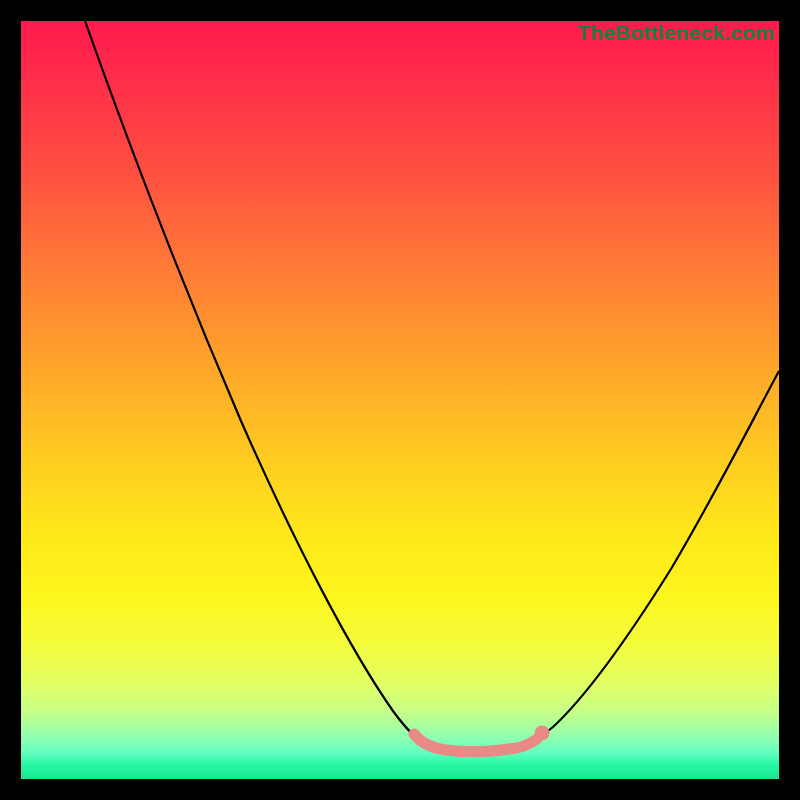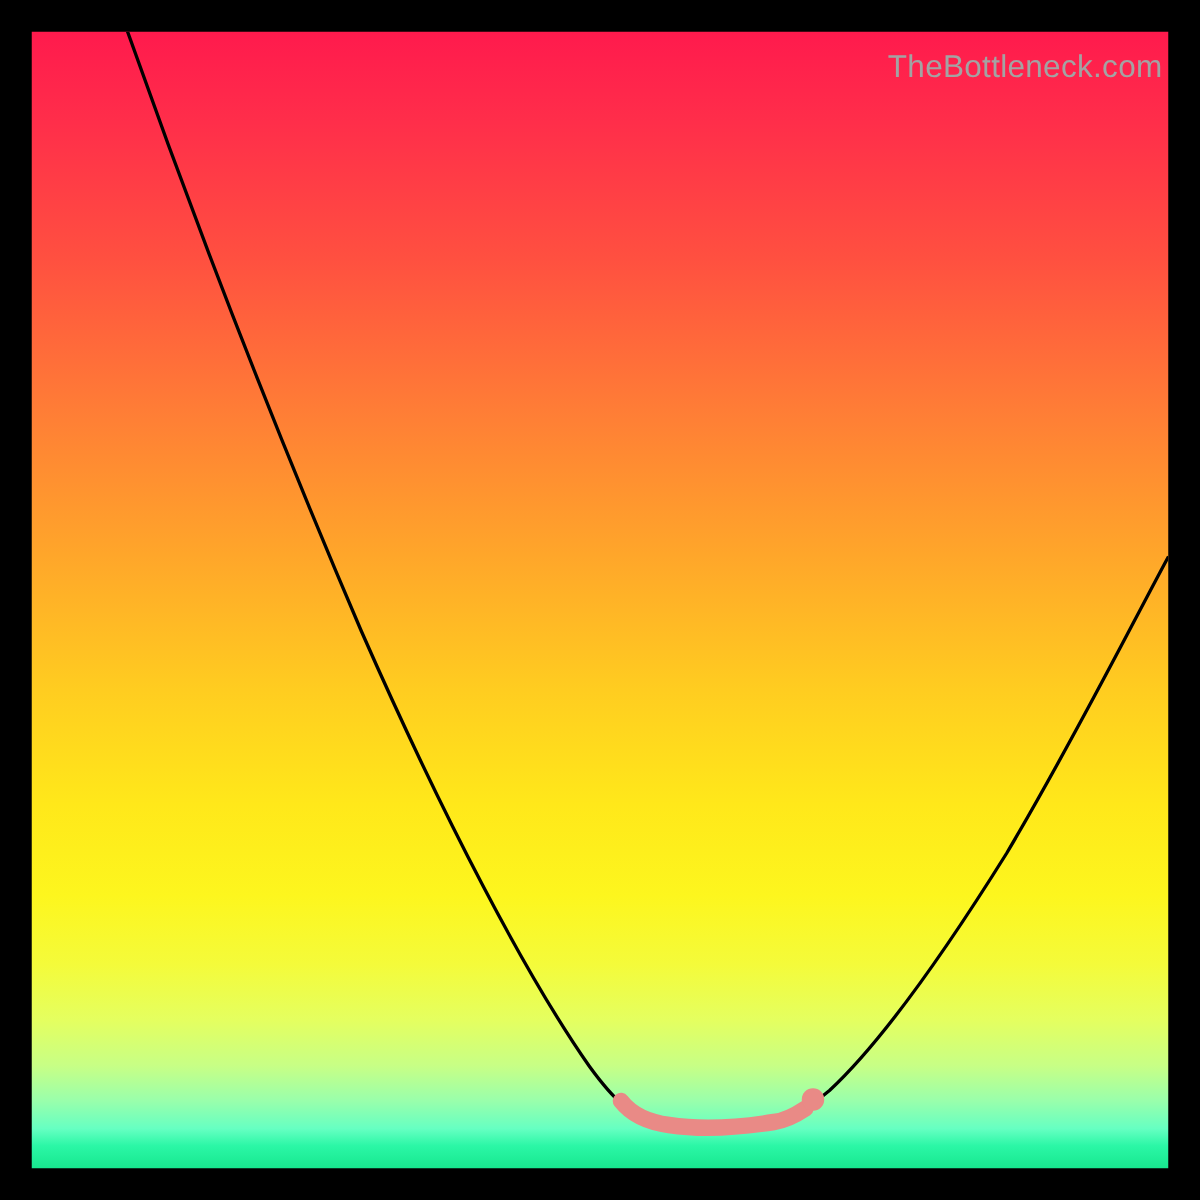--- a/index.html
+++ b/index.html
@@ -42,25 +42,25 @@
       #e4ff60 87%,
       #c7ff86 91%,
       #9affab 94%,
       #66ffc2 96.5%,
       #2bf7a6 98%,
       #17e88f 100%
     );
   }
   .watermark {
     position: absolute;
-    top: 12px;
+    top: 0px;
     right: 4px;
-    color: #a3a3a3;
+    color: #15803d;
     font-size: 21px;
-    font-weight: 400;
+    font-weight: 700;
     letter-spacing: 0.2px;
     user-select: none;
   }
   svg.curve {
     position: absolute;
     left: 0; top: 0;
     width: 758px;
     height: 758px;
   }
 </style>

